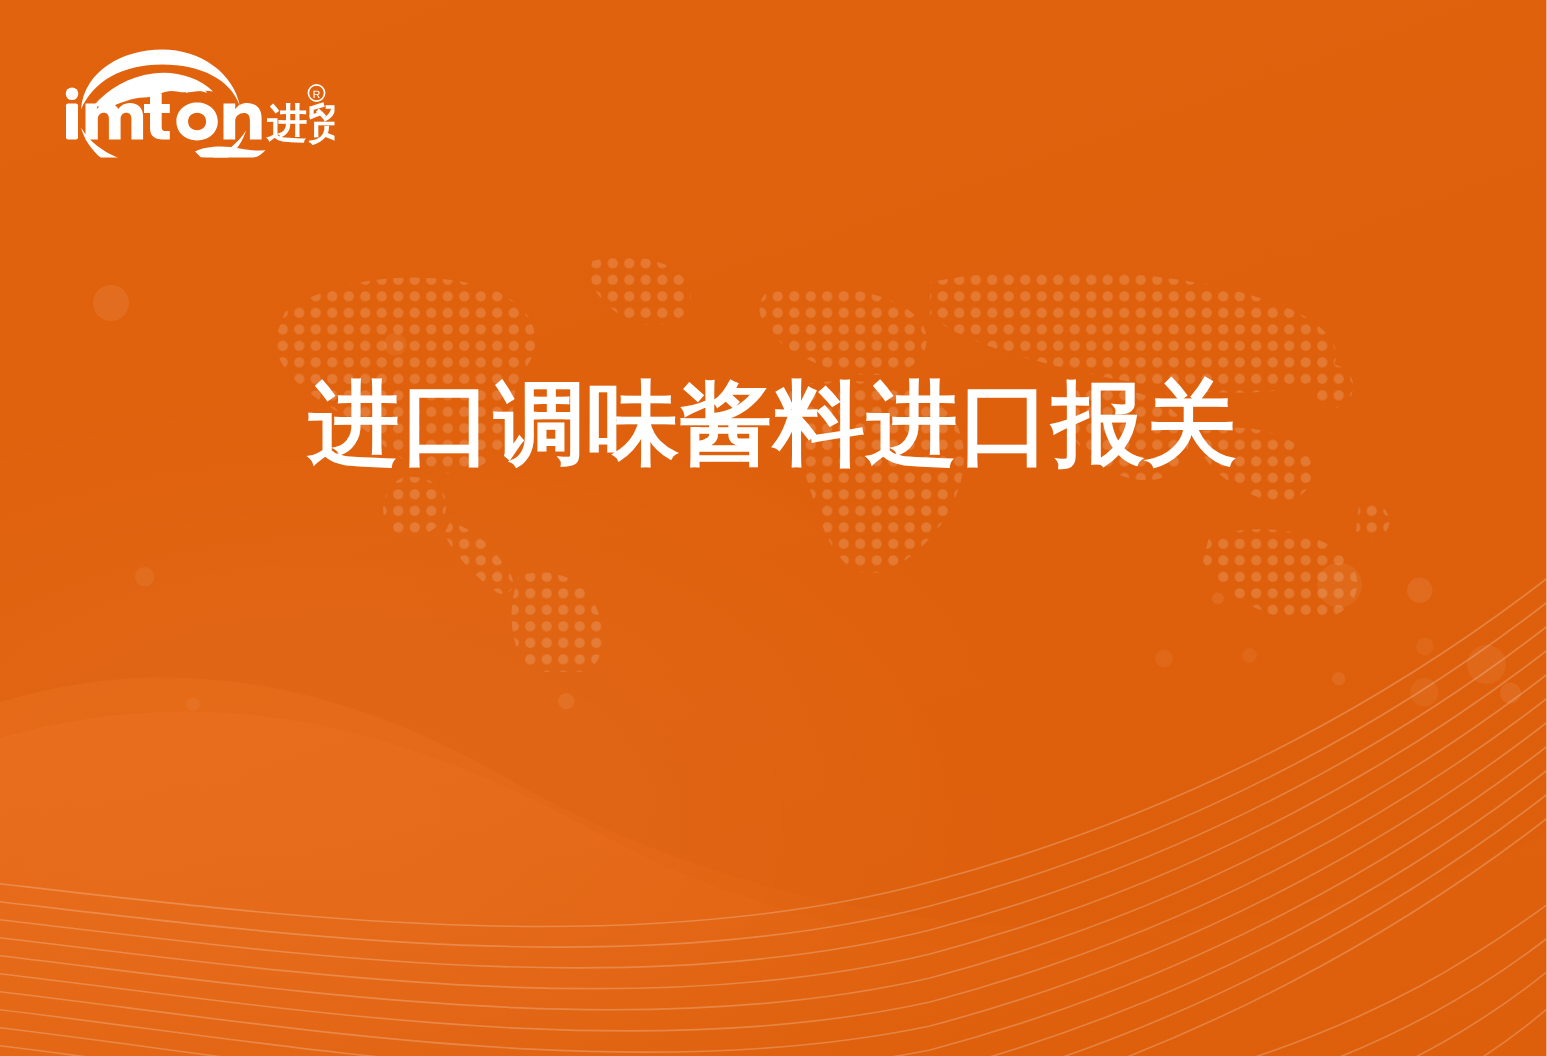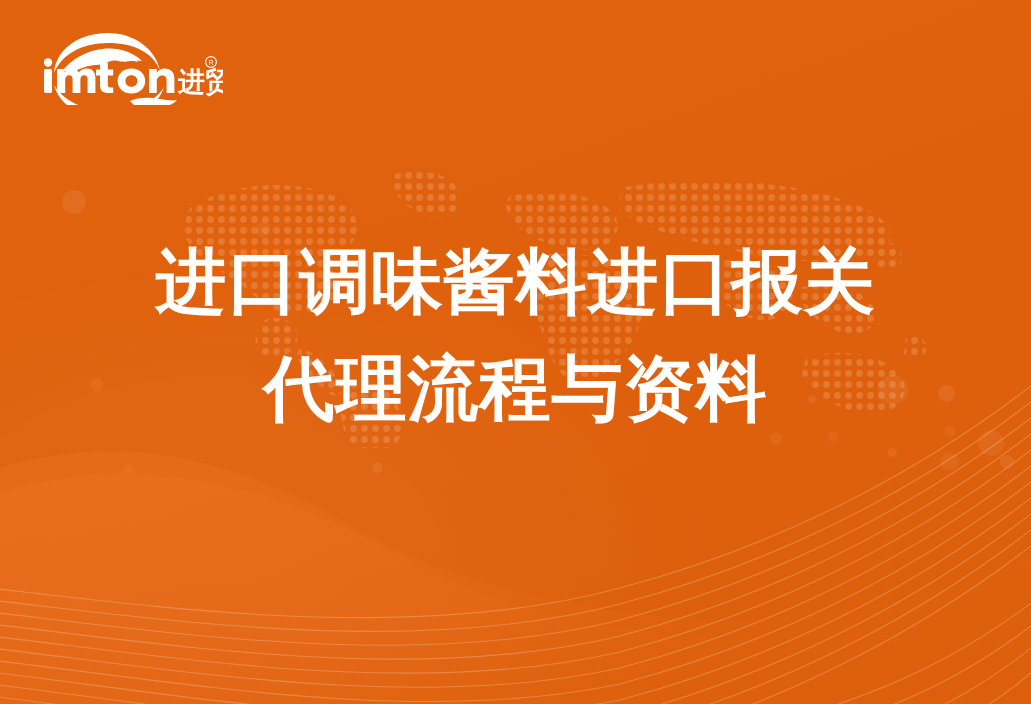--- a/index.html
+++ b/index.html
@@ -82,26 +82,25 @@
   .headline {
     position: absolute;
     left: 0;
     right: 0;
     top: 252px;
     text-align: center;
     color: #ffffff;
   }
   .headline .line {
     display: block;
-    font-size: 71px;
+    font-size: 61px;
     line-height: 1.0;
     font-weight: 700;
     letter-spacing: 1px;
     white-space: nowrap;
-    font-family: Liberation Mono, monospace;
   }
   .headline .line-1 { margin-bottom: 36px; }
 </style>
 </head>
 <body>
 
 <div class="banner">
 
   <div class="bg-base"></div>
 
@@ -273,16 +272,15 @@
         <path d="M92,74 C100,70 112,70 122,72 C128,73 134,74 139,73
                  C135,78 128,80 120,79 C112,78 102,79 96,78 Z"></path>
         <path d="M104,78 L100,84 L108,80 Z"></path>
         <path d="M118,79 L116,85 L123,80 Z"></path>
       </g>
     </svg>
   </div>
 
   <div class="headline">
     <span class="line line-1">进口调味酱料进口报关</span>
-    <span class="line line-2">代理流程与资料</span>
   </div>
 
 </div>
 
 </body></html>

